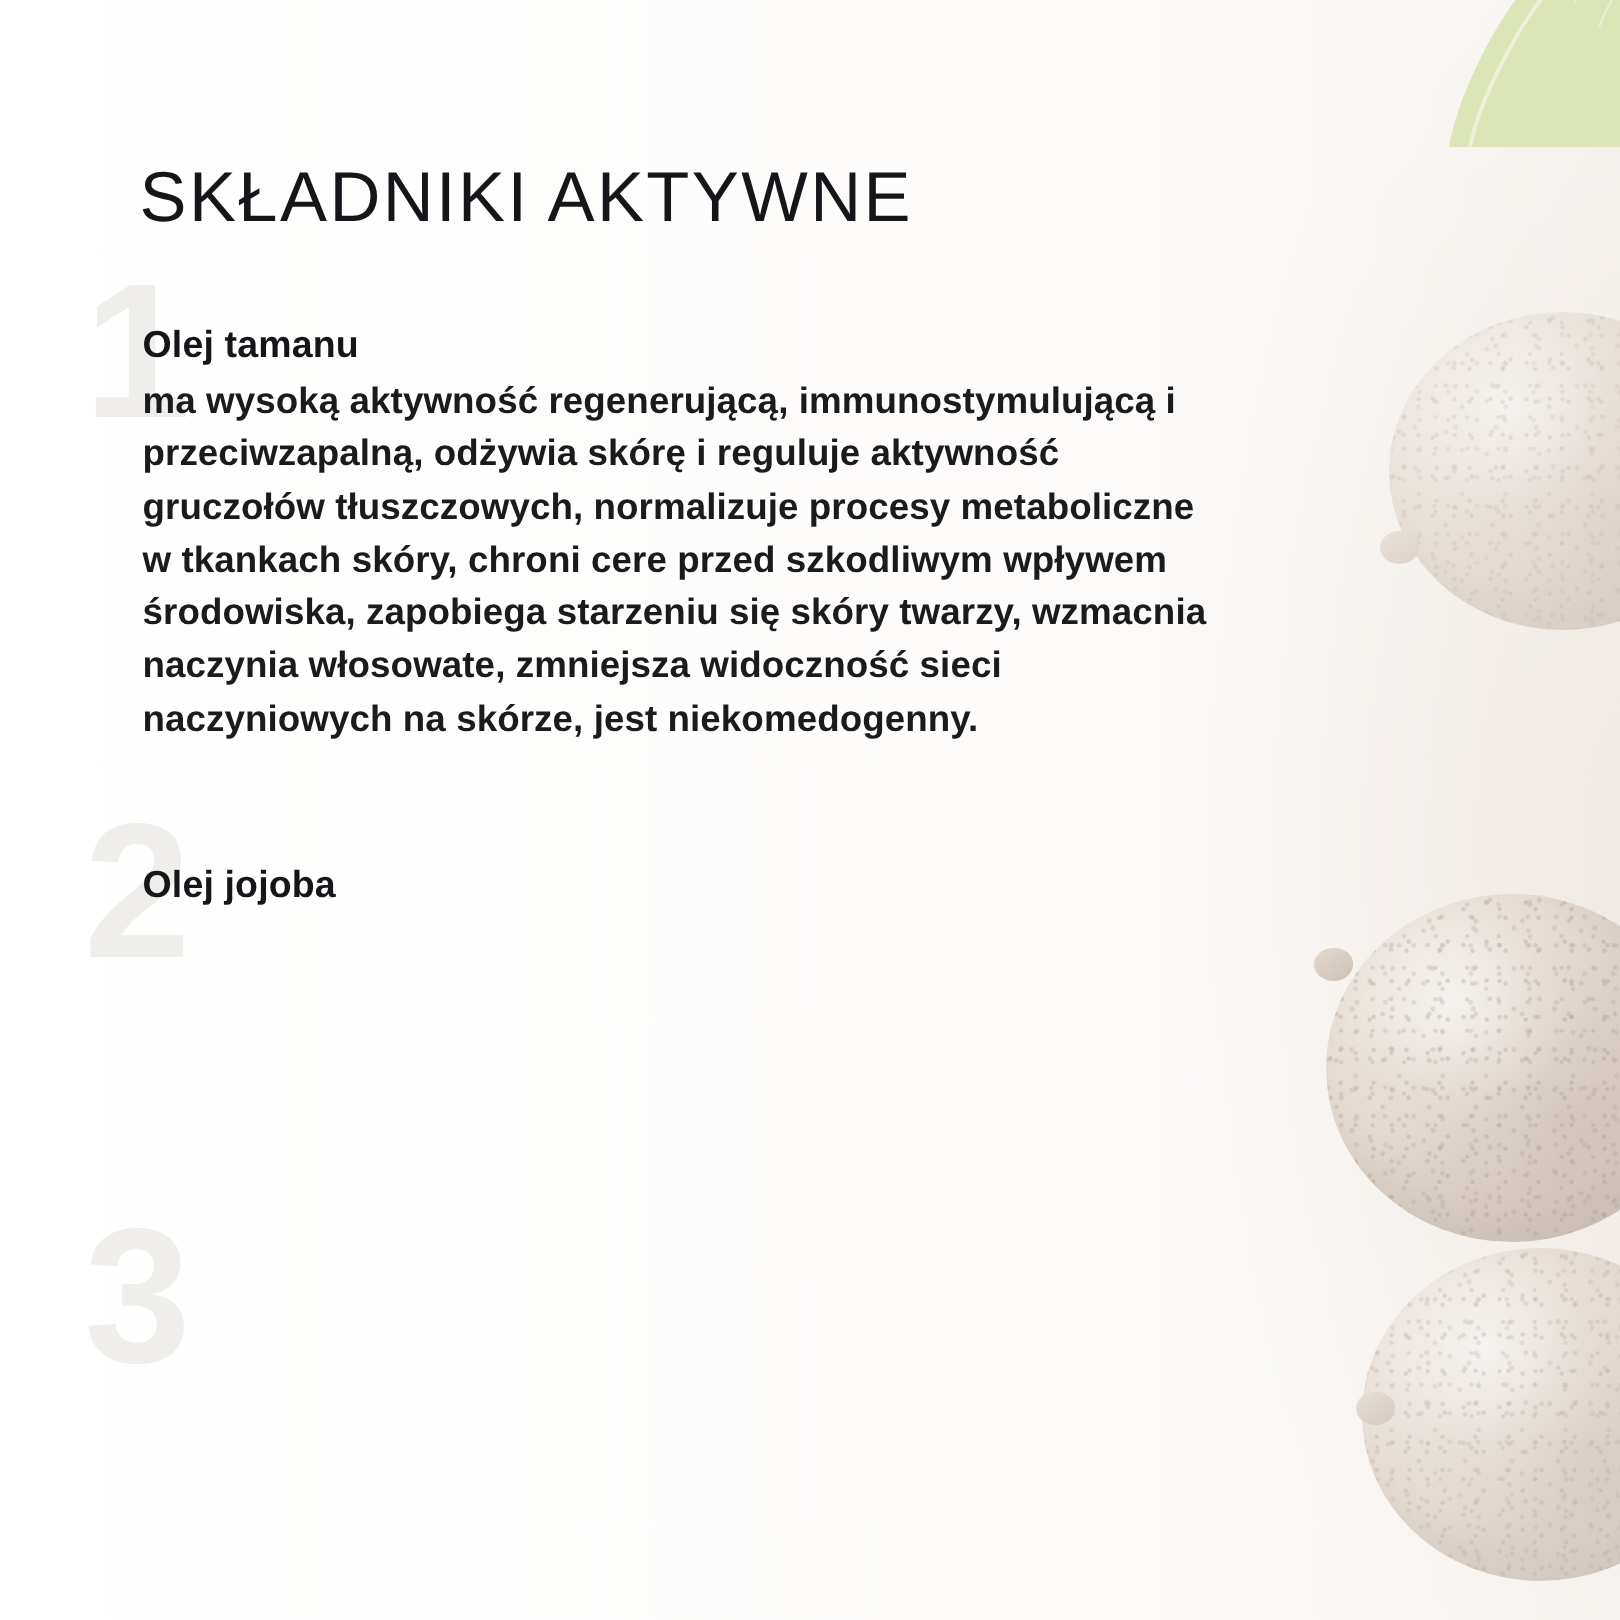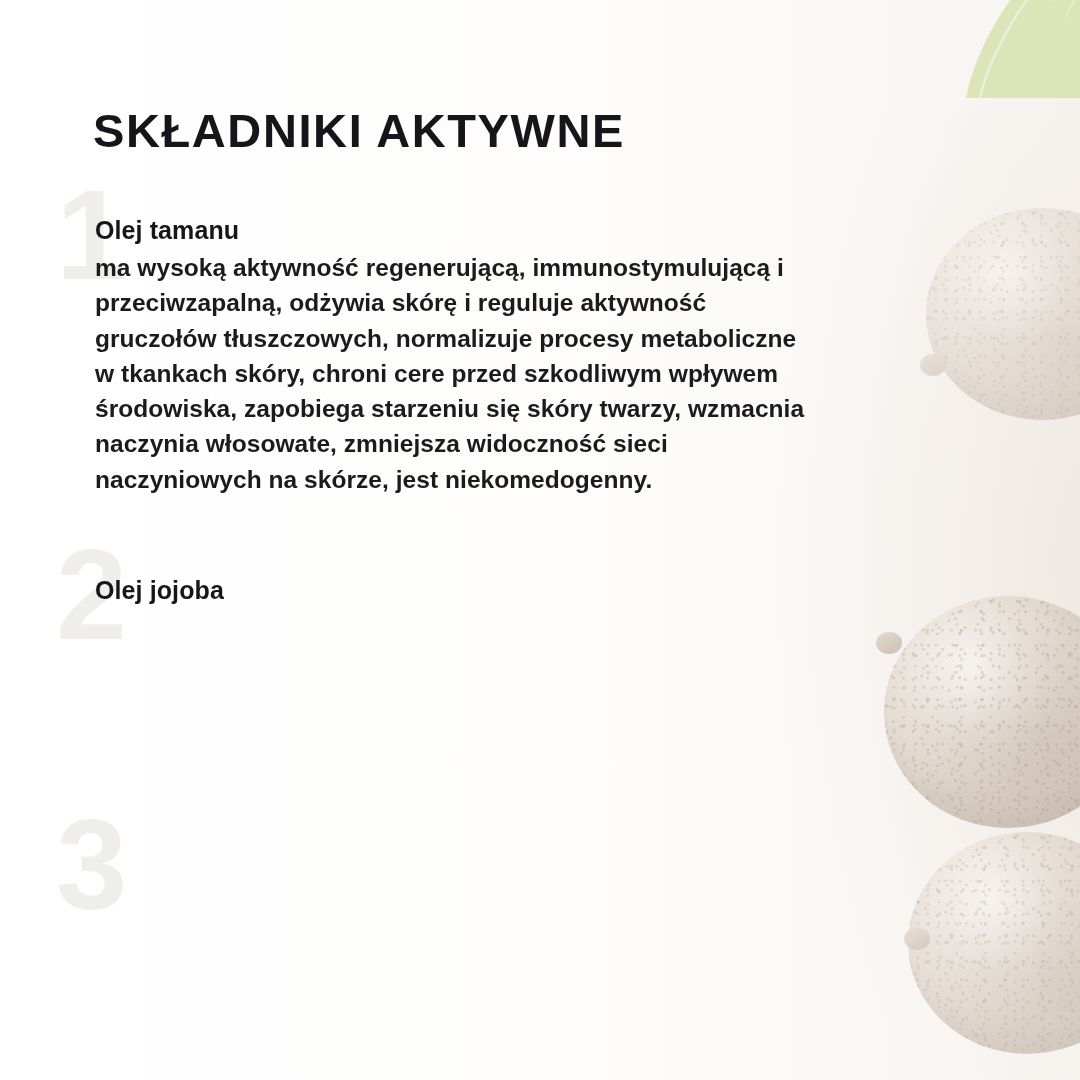--- a/index.html
+++ b/index.html
@@ -97,21 +97,21 @@
   #content {
     position: absolute;
     inset: 0;
   }
 
   #page-title {
     position: absolute;
     left: 93px;
     top: 72px;
     font-size: 47px;
-    font-weight: 700;
+    font-weight: 400;
     letter-spacing: 1.6px;
     color: #16161a;
     white-space: nowrap;
     margin-top: 31px;
   }
 
   .section {
     position: absolute;
     left: 0;
     right: 0;

